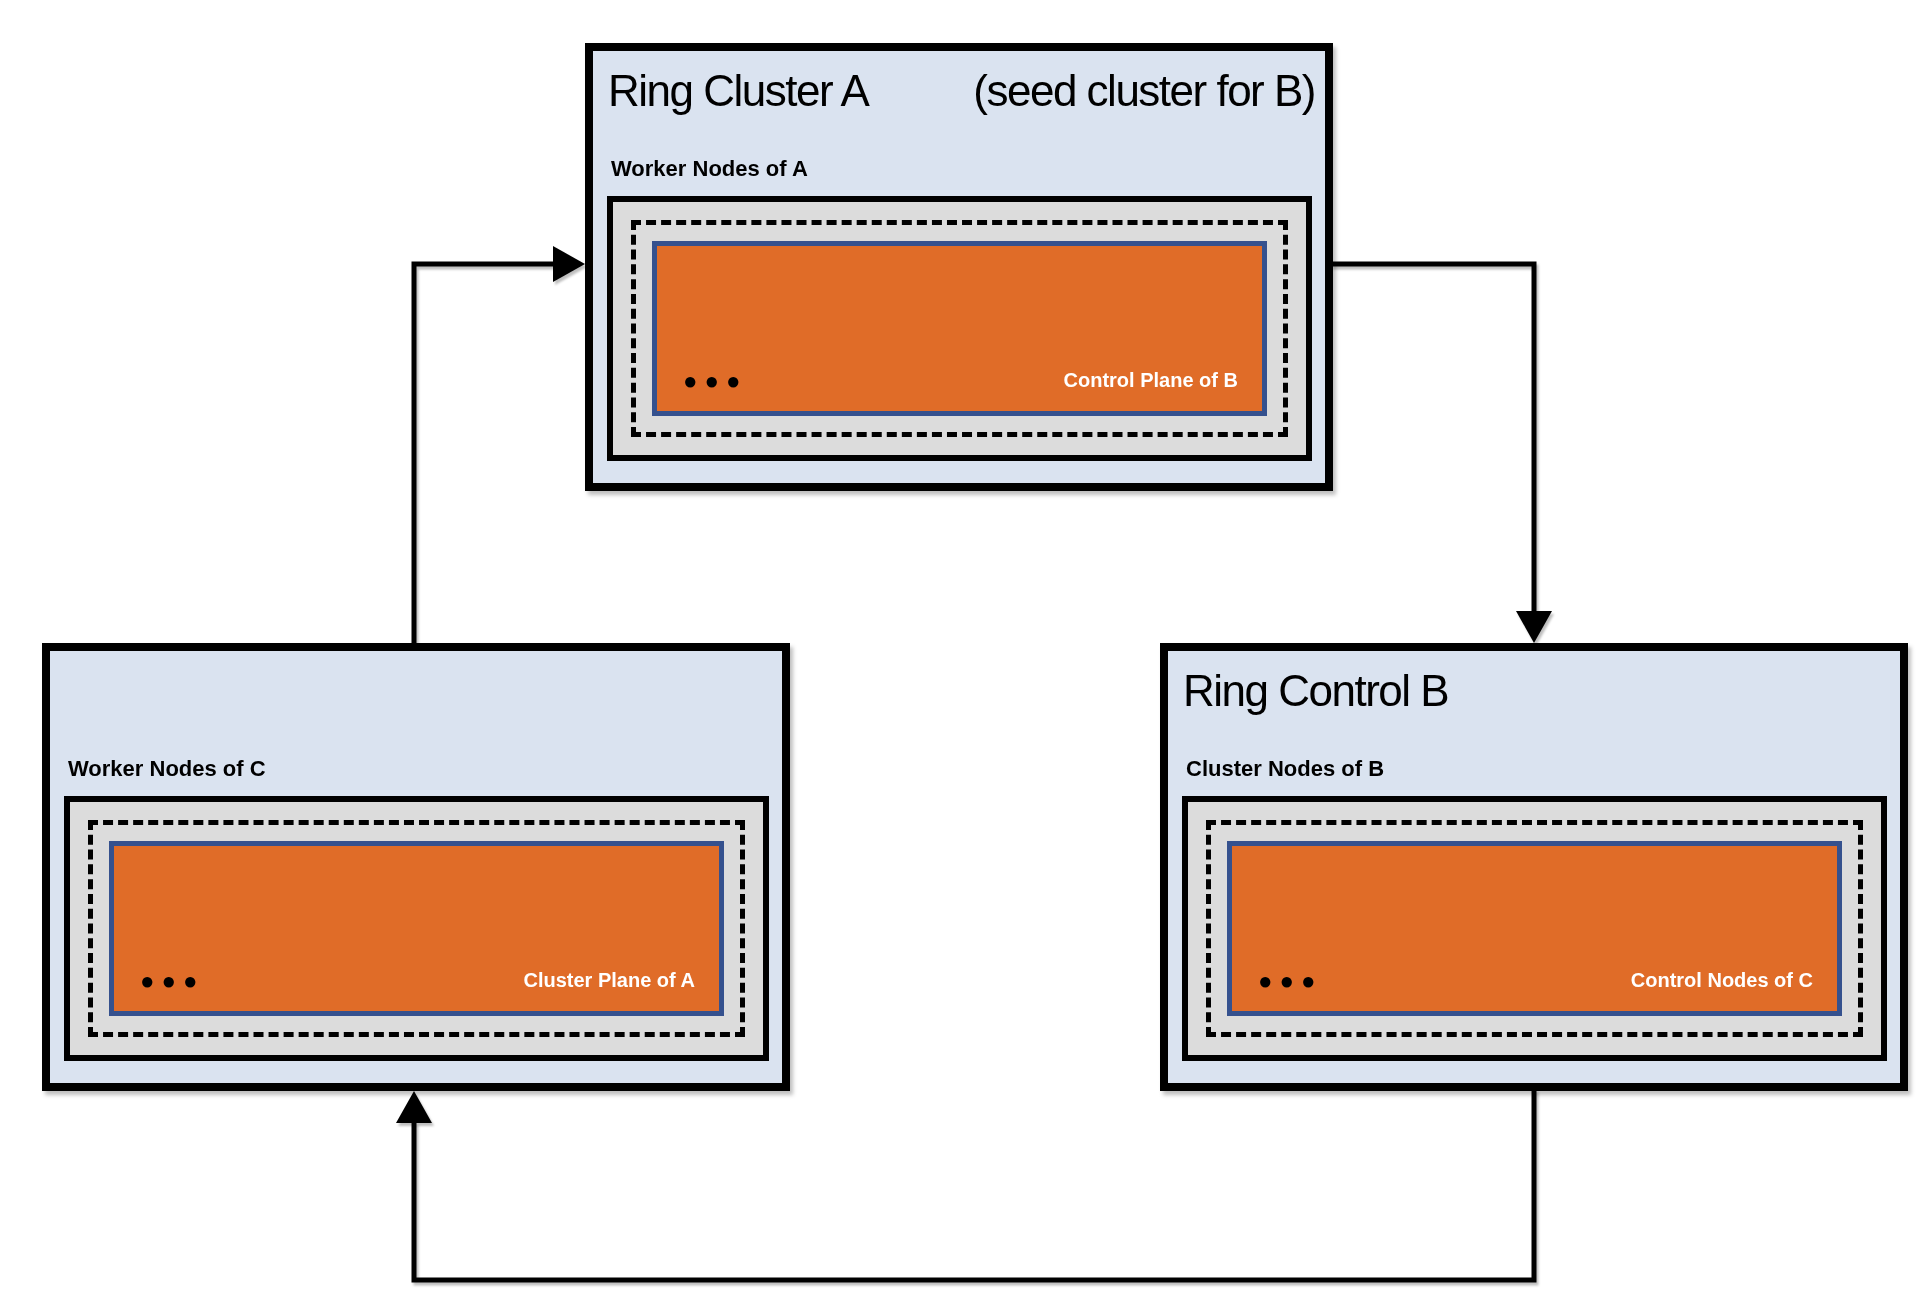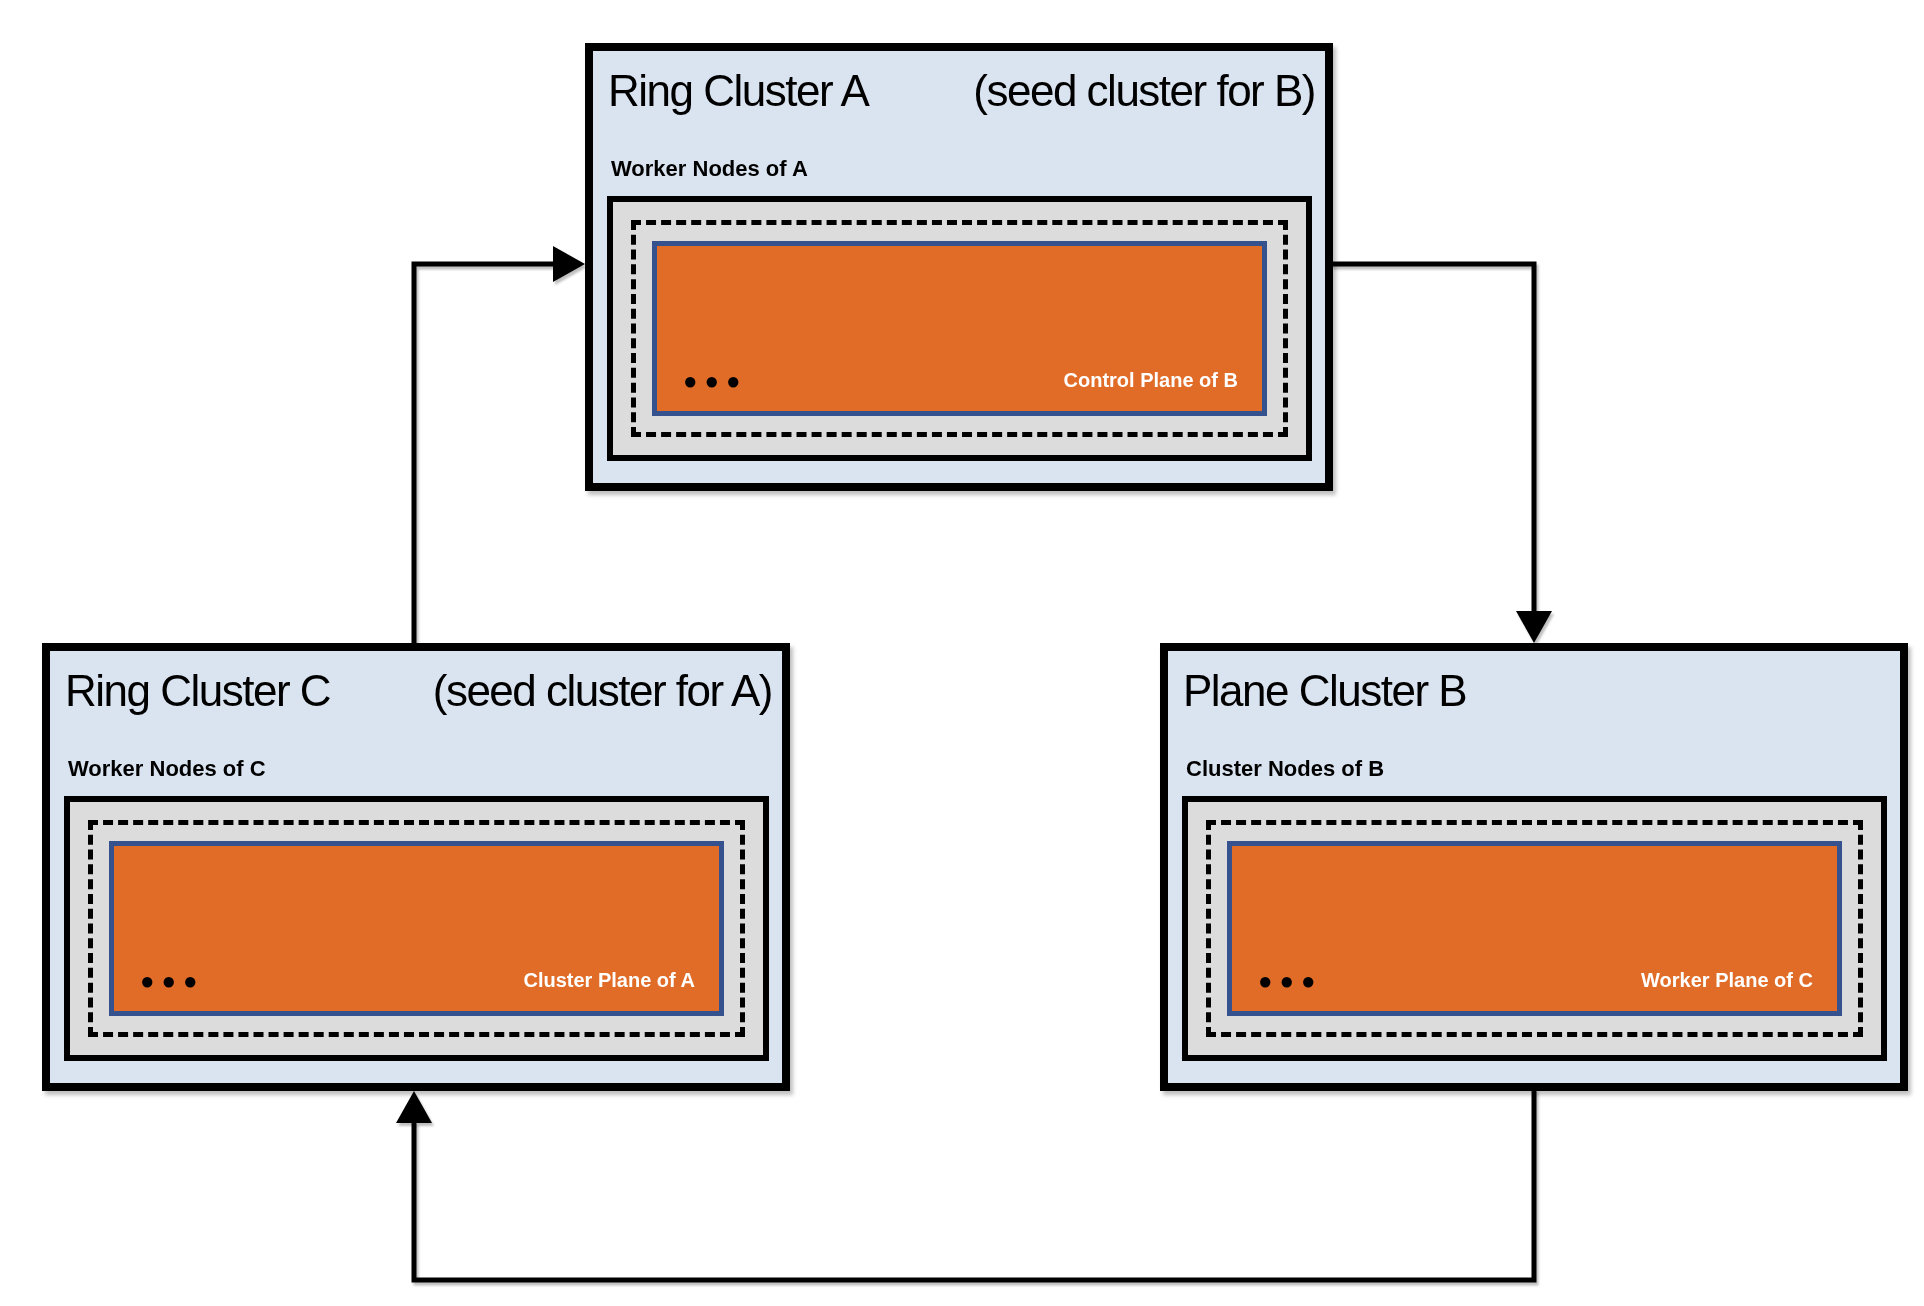--- a/index.html
+++ b/index.html
@@ -130,43 +130,39 @@
       <div class="dashed-box">
         <div class="control-plane">
           <span class="ellipsis">●●●</span>
           <span class="control-plane-label">Control Plane of B</span>
         </div>
       </div>
     </div>
   </div>
 
   <div class="cluster cluster-c">
-    <div class="cluster-title">
-      <span>Ring Cluster C</span>
-      <span>(seed cluster for A)</span>
-    </div>
     <div class="worker-label">Worker Nodes of C</div>
     <div class="worker-box">
       <div class="dashed-box">
         <div class="control-plane">
           <span class="ellipsis">●●●</span>
           <span class="control-plane-label">Cluster Plane of A</span>
         </div>
       </div>
     </div>
   </div>
 
   <div class="cluster cluster-b">
     <div class="cluster-title">
-      <span>Plane Cluster B</span>
+      <span>Ring Control B</span>
     </div>
     <div class="worker-label">Cluster Nodes of B</div>
     <div class="worker-box">
       <div class="dashed-box">
         <div class="control-plane">
           <span class="ellipsis">●●●</span>
-          <span class="control-plane-label">Worker Plane of C</span>
+          <span class="control-plane-label">Control Nodes of C</span>
         </div>
       </div>
     </div>
   </div>
 
 </div>
 
 </body></html>

